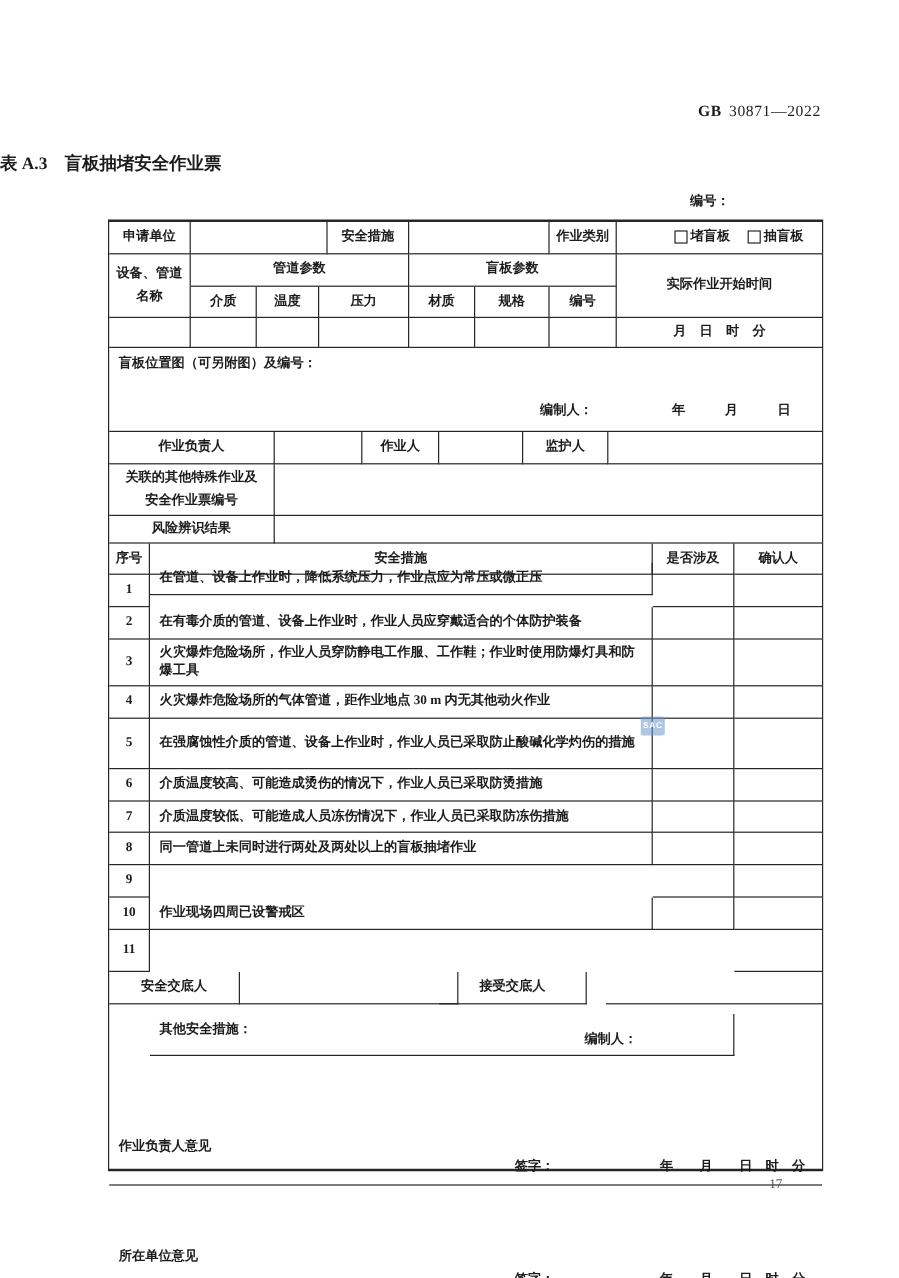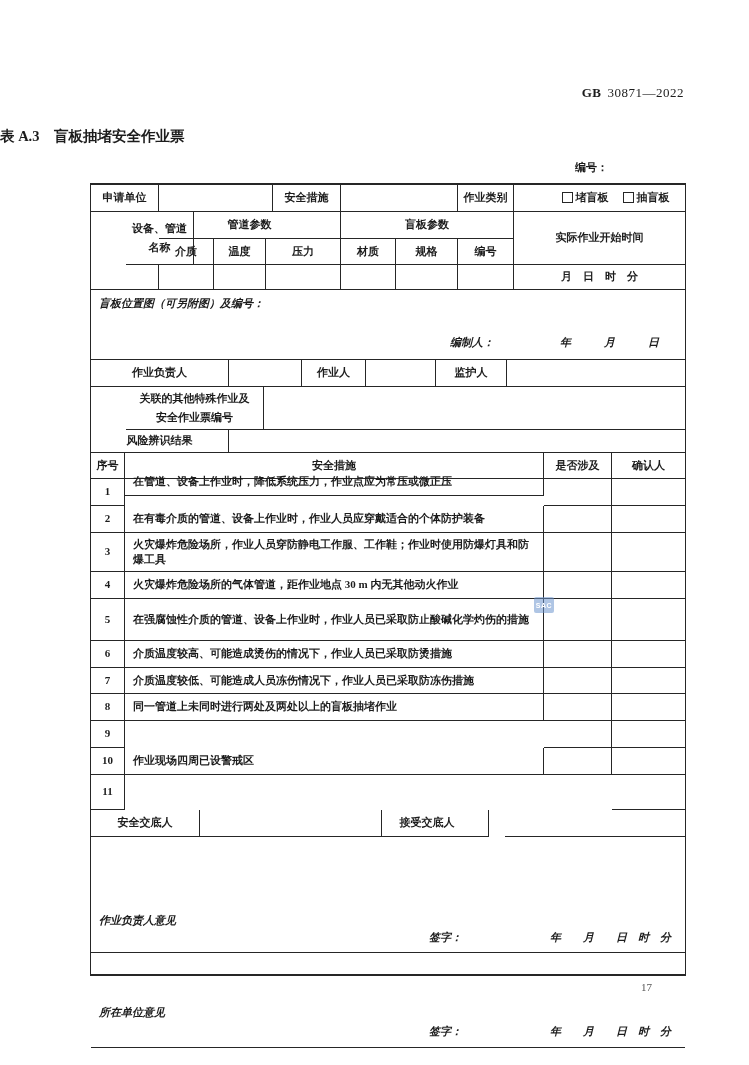--- a/index.html
+++ b/index.html
@@ -11,25 +11,25 @@
   .doc-title{position:absolute;top:127px;left:0;right:0;
              font-size:14.5px;font-weight:700;white-space:pre;}
   .doc-no{position:absolute;top:160px;left:575px;font-size:11px;font-weight:600;}
   .pageno{position:absolute;top:981px;left:641px;font-size:11px;color:#555;}
   .tbl{position:absolute;left:90px;top:183px;width:594px;height:789px;
        border:1px solid #262626;border-top-width:2px;border-bottom-width:2px;box-sizing:content-box;}
   .c{position:absolute;box-sizing:border-box;border-right:1px solid #262626;border-bottom:1px solid #262626;
      display:flex;align-items:center;justify-content:center;font-size:11px;font-weight:600;
      line-height:1.4;text-align:center;overflow:hidden;}
   .lastcol{border-right:none;}
-  .tl{align-items:flex-start;justify-content:flex-start;text-align:left;padding:6px 8px;font-style:italic;}
+  .tl{align-items:flex-start;justify-content:flex-start;text-align:left;padding:6px 8px;}
   .ml{justify-content:flex-start;text-align:left;padding:2px 8px;}
   .rel{position:relative;}
   .abs-br{position:absolute;white-space:pre;font-size:11px;font-weight:600;padding-left:16px;}
-  .two-line{flex-direction:column;line-height:1.7;margin-left:35px;}
+  .two-line{flex-direction:column;line-height:1.7;}
   .box{display:inline-block;width:9px;height:9px;border:1px solid #262626;margin-right:3px;vertical-align:-1px;}
   .chkwrap{display:flex;align-items:center;gap:14px;margin-left:32px;}
   .chk{display:flex;align-items:center;}
   .pre{white-space:pre;}
   .wm{position:absolute;left:534px;top:597px;width:20px;height:16px;background:rgba(110,150,205,.55);
       border-radius:2px;color:#fff;font-size:7px;font-weight:700;display:flex;align-items:center;
       justify-content:center;font-family:"Liberation Sans",sans-serif;letter-spacing:.5px;}
 </style>
 </head>
 <body>
@@ -156,20 +156,24 @@
     <div class="c" style="left:0;top:536px;width:34px;height:27px">9</div>
     <div class="c" style="left:453px;top:536px;width:68px;height:27px"></div>
     <div class="c lastcol" style="left:521px;top:536px;width:73px;height:27px"></div>
 
     <div class="c" style="left:0;top:563px;width:34px;height:27px">10</div>
     <div class="c ml" style="left:34px;top:563px;width:419px;height:27px">作业现场四周已设警戒区</div>
     <div class="c" style="left:453px;top:563px;width:68px;height:27px"></div>
     <div class="c lastcol" style="left:521px;top:563px;width:73px;height:27px"></div>
 
     <div class="c" style="left:0;top:590px;width:34px;height:35px">11</div>
+    <div class="c tl rel" style="left:34px;top:590px;width:487px;height:35px">
+      <span>其他安全措施：</span>
+      <span class="abs-br" style="right:80px;bottom:5px">编制人：</span>
+    </div>
     <div class="c lastcol" style="left:521px;top:590px;width:73px;height:35px"></div>
 
     <div class="c" style="left:0;top:625px;width:109px;height:27px">安全交底人</div>
     <div class="c" style="left:109px;top:625px;width:182px;height:27px"></div>
     <div class="c" style="left:275px;top:625px;width:123px;height:27px">接受交底人</div>
     <div class="c lastcol" style="left:414px;top:625px;width:180px;height:27px"></div>
 
     <div class="c lastcol tl rel" style="left:0;top:652px;width:594px;height:46px">
       <span>作业负责人意见</span>
       <span class="abs-br" style="right:14px;bottom:7px">签字：　　　　　　　　年　　月　　日　时　分</span>

